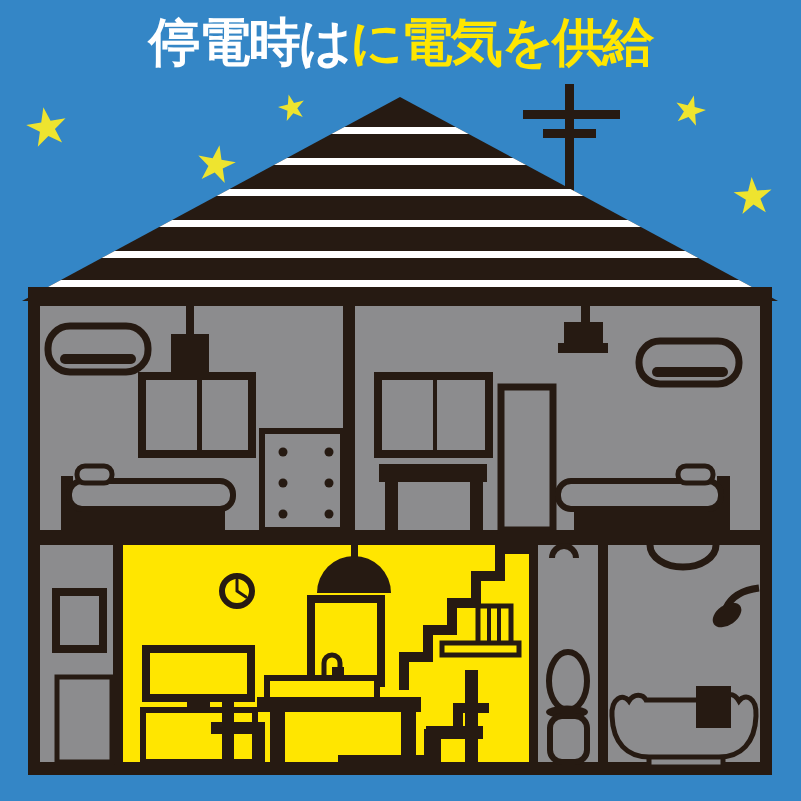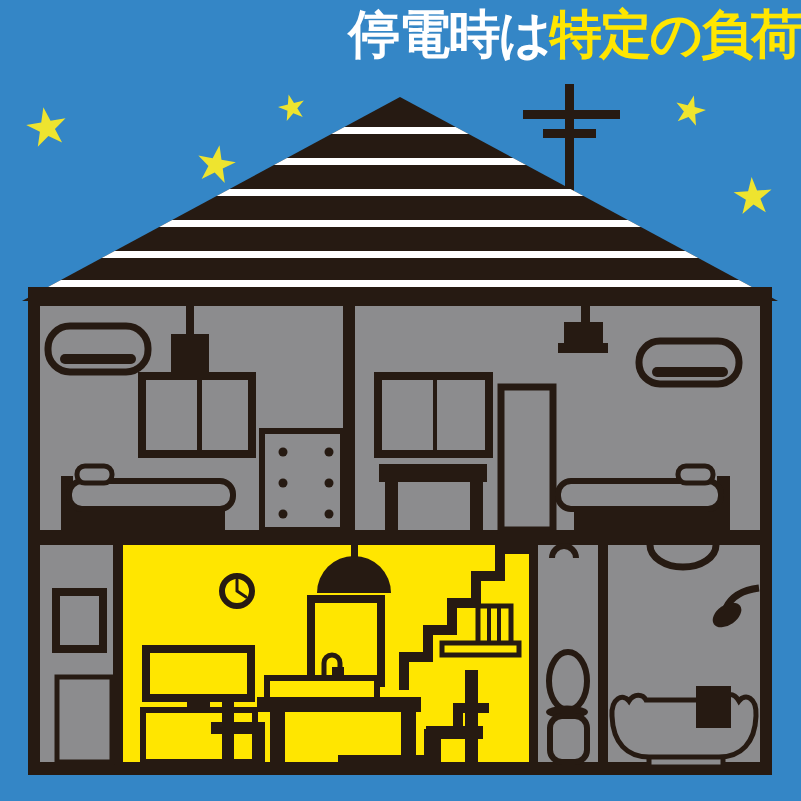--- a/index.html
+++ b/index.html
@@ -7,35 +7,35 @@
     --power-yellow:#ffe600; --star-yellow:#eee42f; --white:#ffffff;
   }
   html,body{margin:0;padding:0;}
   .stage{
     position:relative;width:801px;height:801px;overflow:hidden;
     background:var(--sky);
     font-family:"Liberation Sans","DejaVu Sans",sans-serif;
   }
   .scene{position:absolute;left:0;top:0;}
   .title{
-    position:absolute;left:0;top:2px;width:801px;height:66px;
-    display:flex;align-items:center;justify-content:flex-end;
+    position:absolute;left:0;top:10px;width:801px;height:66px;
+    display:flex;align-items:center;justify-content:center;
     font-size:52px;font-weight:900;letter-spacing:-2px;white-space:nowrap;
     color:var(--white);z-index:2;
   }
   .title .hl{color:var(--power-yellow);}
 </style>
 </head>
 <body>
 
 <div class="stage">
 
   <div class="title">
     <span>停電時は</span>
-      <span class="hl">特定の負荷</span>
+      <span class="hl">に電気を供給</span>
   </div>
 
   <svg class="scene" width="801" height="801" viewBox="0 0 801 801">
     <defs>
       <path id="star5" d="M0,-1 L0.2245,-0.309 L0.951,-0.309 L0.3633,0.118 L0.5878,0.809 L0,0.382 L-0.5878,0.809 L-0.3633,0.118 L-0.951,-0.309 L-0.2245,-0.309 Z"></path>
       <clipPath id="roofClip">
           <polygon points="22,301 400,97 778,301"></polygon>
         </clipPath>
     </defs>
 

